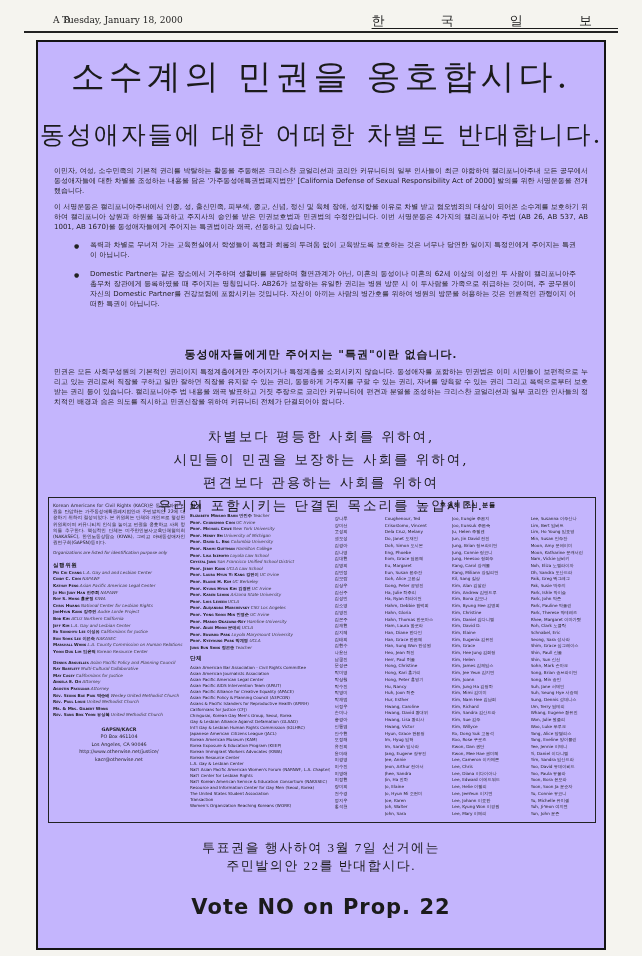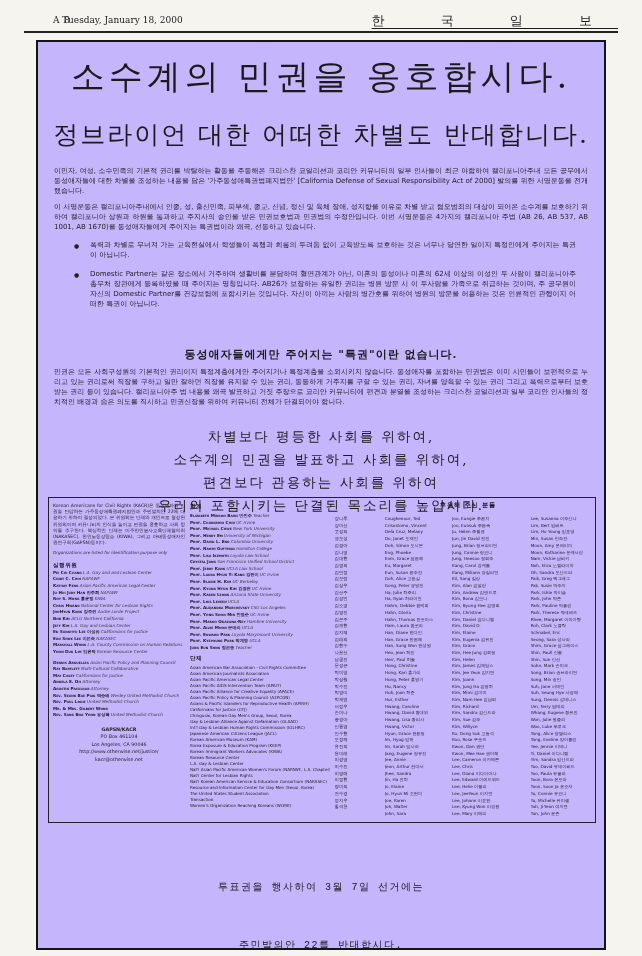--- a/index.html
+++ b/index.html
@@ -52,53 +52,53 @@
   .org-entry{white-space:nowrap;overflow:hidden;font-size:4.1px;line-height:6.0px;color:#222;}
   .name-entry{white-space:nowrap;overflow:hidden;font-size:4.2px;line-height:6.7px;color:#222;}
   .hangul-entry{white-space:nowrap;overflow:hidden;font-size:4.4px;line-height:6.7px;color:#222;}
   .acad-wrap .sig-header{margin-top:0;}
   .sig-contact{margin-top:7px;text-align:center;font-size:4.8px;line-height:7.5px;color:#222;}
   .sig-contact .c-org{font-weight:bold;}
   .supporters-header{position:absolute;left:340px;top:459px;width:180px;text-align:center;
       font-weight:bold;font-size:6.2px;letter-spacing:1px;}
   
   .footer{position:absolute;top:797px;left:0;right:0;text-align:center;}
-  .footer .f-kr{font-family:Liberation Mono, monospace;font-size:10px;line-height:18px;letter-spacing:1.5px;margin-top:40px;}
+  .footer .f-kr{font-family:Liberation Serif, serif;font-size:13px;line-height:18px;letter-spacing:1.5px;}
   .footer .f-vote{margin-top:20px;font-family:"DejaVu Sans",sans-serif;font-size:21px;font-weight:bold;letter-spacing:1px;}
 </style>
 </head>
 <body>
 
 <div class="np-header">
   <span class="np-pagenum">A 8</span>
   <span class="np-date">Tuesday, January 18, 2000</span>
   <span class="np-masthead">한 국 일 보</span>
 </div>
 <div class="np-rule"></div>
 
 <div class="ad-box">
 
   <div class="h1">소수계의 민권을 옹호합시다.</div>
-  <div class="h2">정브라이언 대한 어떠한 차별도 반대합니다.</div>
+  <div class="h2">동성애자들에 대한 어떠한 차별도 반대합니다.</div>
 
   <div class="para p1">이민자, 여성, 소수민족의 기본적 권리를 박탈하는 활동을 주동해온 크리스찬 코얼리션과 코리안 커뮤니티의 일부 인사들이 최근 야합하여 캘리포니아주내 모든 공무에서 동성애자들에 대한 차별을 조성하는 내용을 담은 '가주동성애특권법폐지법안' [California Defense of Sexual Responsibility Act of 2000] 발의를 위한 서명운동을 전개했습니다.</div>
   <div class="para p2">이 서명운동은 캘리포니아주내에서 인종, 성, 출신민족, 피부색, 종교, 신념, 정신 및 육체 장애, 성지향을 이유로 차별 받고 혐오범죄의 대상이 되어온 소수계를 보호하기 위하여 캘리포니아 상원과 하원을 통과하고 주지사의 승인을 받은 민권보호법과 민권법의 수정안입니다. 이번 서명운동은 4가지의 캘리포니아 주법 (AB 26, AB 537, AB 1001, AB 1670)을 동성애자들에게 주어지는 특권법이라 왜곡, 선동하고 있습니다.</div>
 
   <div class="bullets">
       <div class="bullet">폭력과 차별로 무너져 가는 교육현실에서 학생들이 폭행과 희롱의 두려움 없이 교육받도록 보호하는 것은 너무나 당연한 일이지 특정인에게 주어지는 특권이 아닙니다.</div>
       <div class="bullet">Domestic Partner는 같은 장소에서 거주하며 생활비를 분담하며 혈연관계가 아닌, 미혼의 동성이나 미혼의 62세 이상의 이성인 두 사람이 캘리포니아주 총무처 장관에게 등록하였을 때 주어지는 명칭입니다. AB26가 보장하는 유일한 권리는 병원 방문 시 이 두사람을 가족으로 취급하는 것이며, 주 공무원이 자신의 Domestic Partner를 건강보험에 포함시키는 것입니다. 자신이 아끼는 사람의 병간호를 위하여 병원의 방문을 허용하는 것은 인륜적인 관행이지 어떠한 특권이 아닙니다.</div>
     </div>
 
   <div class="no-priv">동성애자들에게만 주어지는 "특권"이란 없습니다.</div>
 
   <div class="para p3">민권은 모든 사회구성원의 기본적인 권리이지 특정계층에게만 주어지거나 특정계층을 소외시키지 않습니다. 동성애자를 포함하는 민권법은 이미 시민들이 보편적으로 누리고 있는 권리로써 직장을 구하고 일만 잘하면 직장을 유지할 수 있는 권리, 동등하게 거주지를 구할 수 있는 권리, 자녀를 양육할 수 있는 권리 그리고 폭력으로부터 보호받는 권리 등이 있습니다. 캘리포니아주 법 내용을 왜곡 발표하고 거짓 주장으로 코리안 커뮤니티에 편견과 분열을 조성하는 크리스찬 코얼리션과 일부 코리안 인사들의 정치적인 배경과 숨은 의도를 직시하고 민권신장을 위하여 커뮤니티 전체가 단결되어야 합니다.</div>
 
   <div class="cta">
       <div class="cta-line">차별보다 평등한 사회를 위하여,</div>
-      <div class="cta-line">소수계의 민권을 발표하고 사회를 위하여,</div>
+      <div class="cta-line">시민들이 민권을 보장하는 사회를 위하여,</div>
       <div class="cta-line">편견보다 관용하는 사회를 위하여</div>
       <div class="cta-line">우리의 포함시키는 단결된 목소리를 높입시다.</div>
     </div>
 
   <div class="sig-box">
     <div class="sig-col sig-col1">
       <div class="sig-intro">Korean Americans for Civil Rights (KACR)은 동성애자의 민권을 탄압하는 가주동성애특권폐지법안과 주민발의안 22에 대응하기 위하여 결성되었다. 본 위원회는 단체와 개인으로 형성된 위원회이며 커뮤니티의 인식을 높이고 민권을 옹호하고 사회 정의를 추구한다. 핵심적인 단체는 미주한인봉사교육단체협의회 (NAKASEC), 한인노동상담소 (KIWA), 그리고 아태동성애자인권연구회(GAPSN)등이다.</div>
       <div class="sig-disclaimer">Organizations are listed for identification purpose only</div>
       <div class="sig-header">실행위원</div>
       <div>

